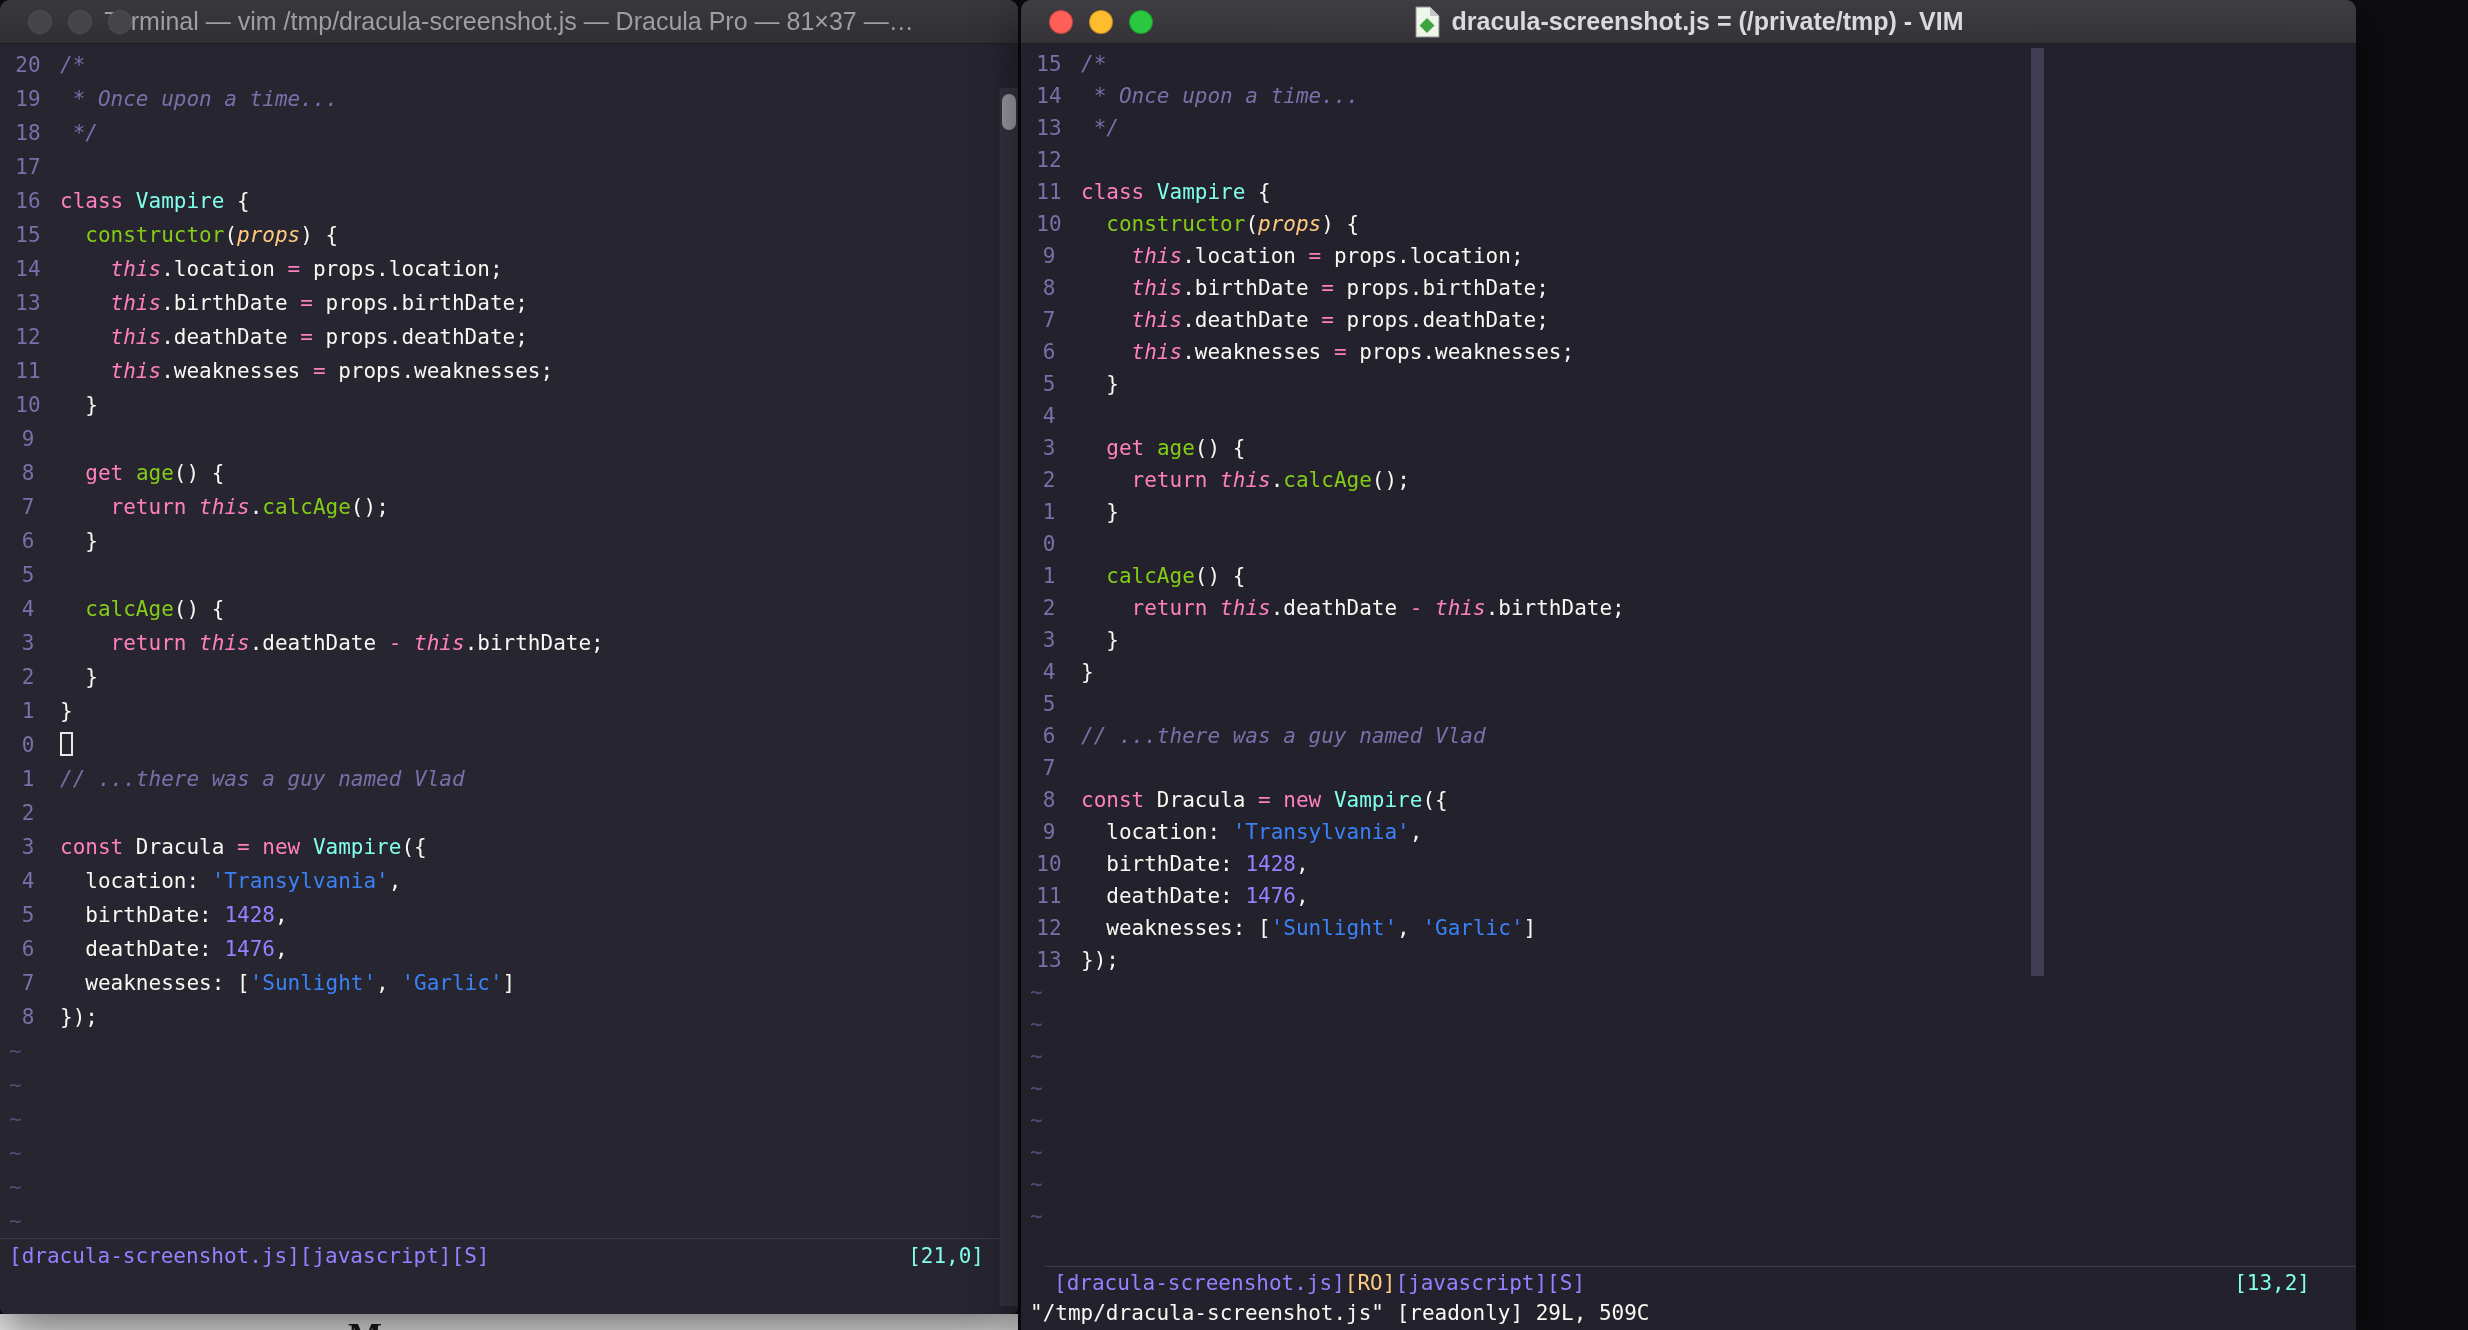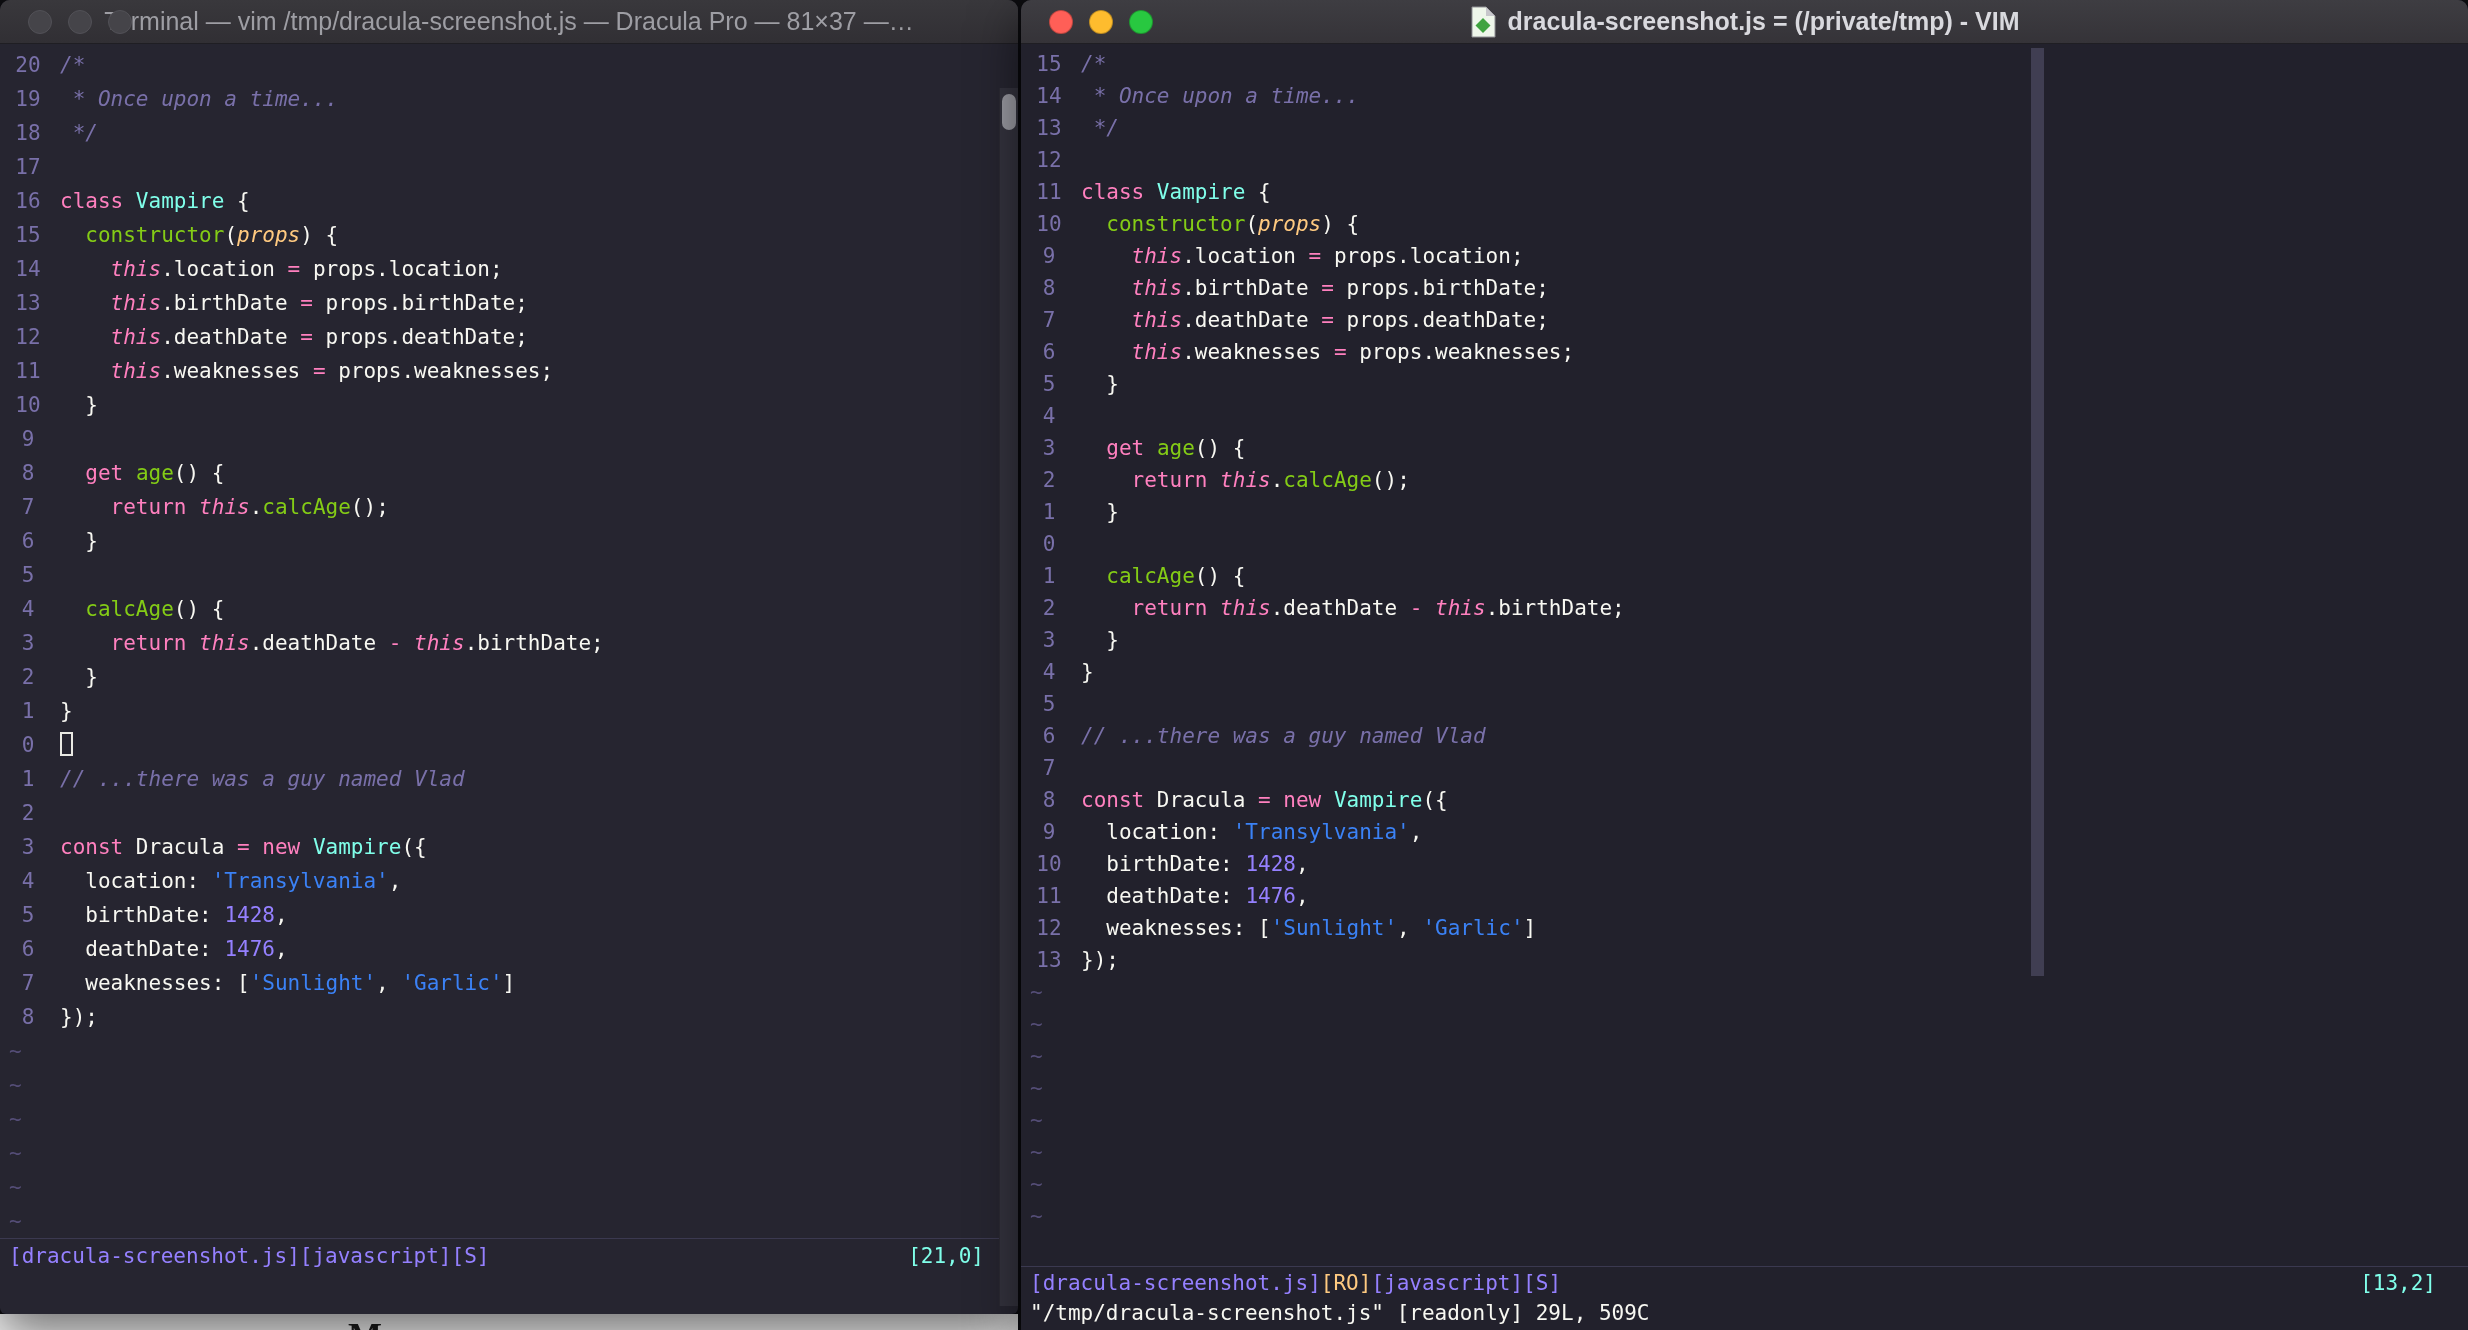--- a/index.html
+++ b/index.html
@@ -1,21 +1,21 @@
 <!DOCTYPE html>
 <html><head>
 <meta charset="utf-8">
 <style>
   * { margin:0; padding:0; box-sizing:border-box; }
   html,body { width:2468px; height:1330px; }
   body { position:relative; background:#0d0d11; font-family:"DejaVu Sans Mono", monospace; overflow:hidden; }
 
   .window { position:absolute; overflow:hidden; }
   .left-window  { left:0; top:0; width:1018px; height:1314px; background:#262530; border-radius:10px 10px 6px 6px; box-shadow:0 18px 50px rgba(0,0,0,.55); }
-  .right-window { left:1021px; top:0; width:1447px; height:1330px; background:#22212C; border-radius:10px 10px 0 0; display:flex; flex-direction:column; box-shadow:0 18px 50px rgba(0,0,0,.55); }
+  .right-window { left:1021px; top:0; width:1335px; height:1330px; background:#22212C; border-radius:10px 10px 0 0; display:flex; flex-direction:column; box-shadow:0 18px 50px rgba(0,0,0,.55); }
 
   
   .titlebar { position:relative; height:44px; flex:0 0 44px; display:flex; align-items:center; justify-content:center; border-bottom:1px solid #1f1e23; }
   .left-window  .titlebar { background:linear-gradient(#39383c,#312f34); }
   .right-window .titlebar { background:linear-gradient(#3e3d42,#353338); }
   .traffic { position:absolute; left:28px; top:0; height:44px; display:flex; align-items:center; gap:16px; }
   .dot { width:24px; height:24px; border-radius:50%; }
   .dot.grey   { background:#454449; border:1px solid #525157; }
   .dot.red    { background:#ff5f57; border:1px solid rgba(0,0,0,.25); }
   .dot.yellow { background:#febc2e; border:1px solid rgba(0,0,0,.25); }
@@ -45,21 +45,21 @@
   .tok-yl  { color:#3b82f6; }
   .tok-pu  { color:#9580FF; }
   .tok-or  { color:#FFCA80; font-style:italic; }
 
   .cursor-hollow { display:inline-block; width:13px; height:24px; border:2px solid #e9e9e3; vertical-align:middle; margin-top:-5px; }
 
   .colorcolumn { position:absolute; left:1010px; top:4px; width:13px; height:928px; background:#403E52; z-index:0; }
 
   
   .statusline { height:34px; line-height:34px; font-size:21px; display:flex; justify-content:space-between; padding:0 34px 0 9px; border-top:1px solid #3b3950; }
-  .right-window .statusline { height:32px; line-height:32px; flex:0 0 32px; padding-right:32px; }
+  .right-window .statusline { height:32px; line-height:32px; flex:0 0 32px; padding-right:46px;margin-left:24px; }
   .sl-file, .sl-ft, .sl-flag { color:#9580FF; }
   .sl-ro  { color:#FFCA80; }
   .sl-pos { color:#80FFEA; }
   .cmdline { height:34px; }
   .msgline { height:32px; line-height:30px; flex:0 0 32px; font-size:21px; color:#F8F8F2; padding-left:9px; white-space:pre; }
 
   .right-buffer-wrap { flex:1 1 auto; overflow:hidden; position:relative; }
 
   
   .scroll-track { position:absolute; right:0; top:44px; bottom:0; width:19px; background:#34333E; border-left:1px solid #2b2a33; }

